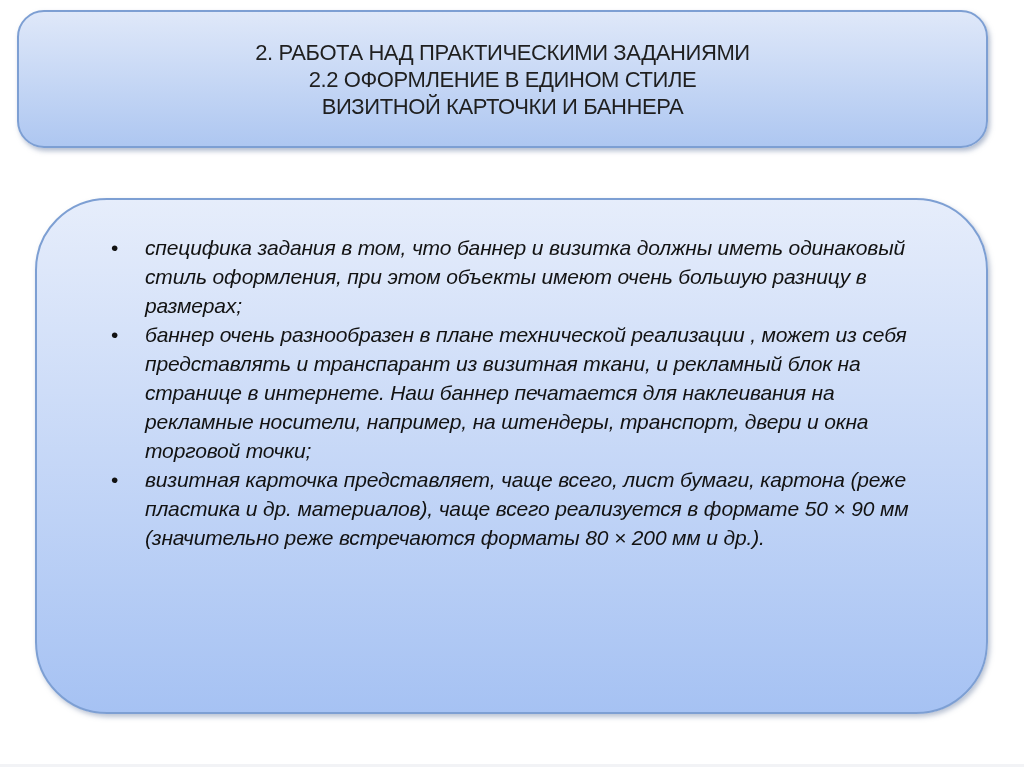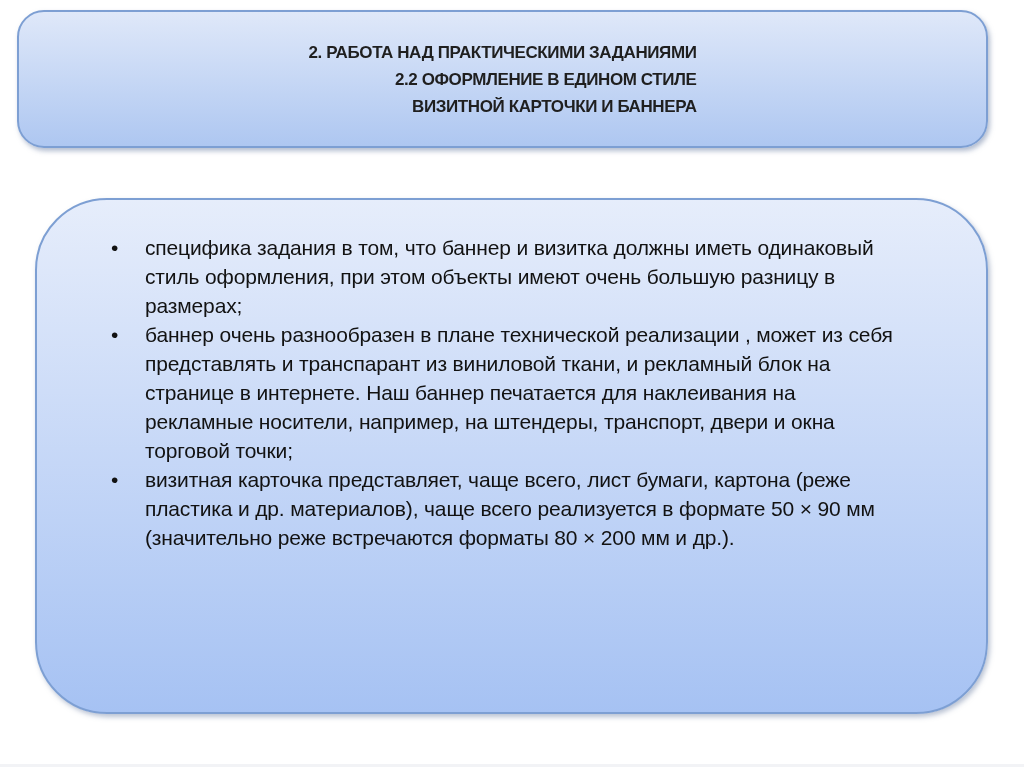--- a/index.html
+++ b/index.html
@@ -34,26 +34,26 @@
     height: 138px;
     border: 2px solid var(--box-border);
     border-radius: 27px;
     background: linear-gradient(to bottom, var(--header-top) 0%, var(--header-bottom) 100%);
     box-shadow: 2px 3px 5px rgba(115, 133, 168, 0.55);
     display: flex;
     align-items: center;
     justify-content: center;
   }
   .page-title {
-    font-size: 17px;
-    font-weight: bold;
+    font-size: 22px;
+    font-weight: normal;
     line-height: 27px;
     letter-spacing: -0.4px;
     color: var(--title-color);
-    text-align: right;
+    text-align: center;
     white-space: pre-line;
   }
   .content-box {
     position: absolute;
     left: 35px;
     top: 198px;
     width: 953px;
     height: 516px;
     border: 2px solid var(--box-border);
     border-radius: 72px;
@@ -75,20 +75,21 @@
   .bullet-marker {
     flex: 0 0 38px;
     font-size: 21px;
     line-height: 29px;
     color: var(--text-color);
     padding-left: 4px;
   }
   .bullet-text {
     white-space: pre-line;
     letter-spacing: -0.15px;
+    font-style: italic;
   }
   .slide-bottom-strip {
     position: absolute;
     left: 0;
     bottom: 0;
     width: 100%;
     height: 3px;
     background: var(--edge-strip);
   }
 </style>
@@ -107,21 +108,21 @@
     <ul class="bullet-list">
       <li class="bullet-item">
         <span class="bullet-marker">•</span>
         <span class="bullet-text">специфика задания в том, что баннер и визитка должны иметь одинаковый
 стиль оформления, при этом объекты имеют очень большую разницу в
 размерах;</span>
       </li>
       <li class="bullet-item">
         <span class="bullet-marker">•</span>
         <span class="bullet-text">баннер очень разнообразен в плане технической реализации , может из себя
-представлять и транспарант из виниловой ткани,  и рекламный блок на
+представлять и транспарант из визитная ткани,  и рекламный блок на
 странице в интернете. Наш баннер печатается для наклеивания на
 рекламные носители, например, на штендеры, транспорт, двери и окна
 торговой точки;</span>
       </li>
       <li class="bullet-item">
         <span class="bullet-marker">•</span>
         <span class="bullet-text">визитная карточка представляет, чаще всего, лист бумаги, картона (реже
 пластика и др. материалов), чаще всего реализуется в формате 50 × 90 мм
 (значительно реже встречаются форматы 80 × 200  мм и др.).</span>
       </li>

